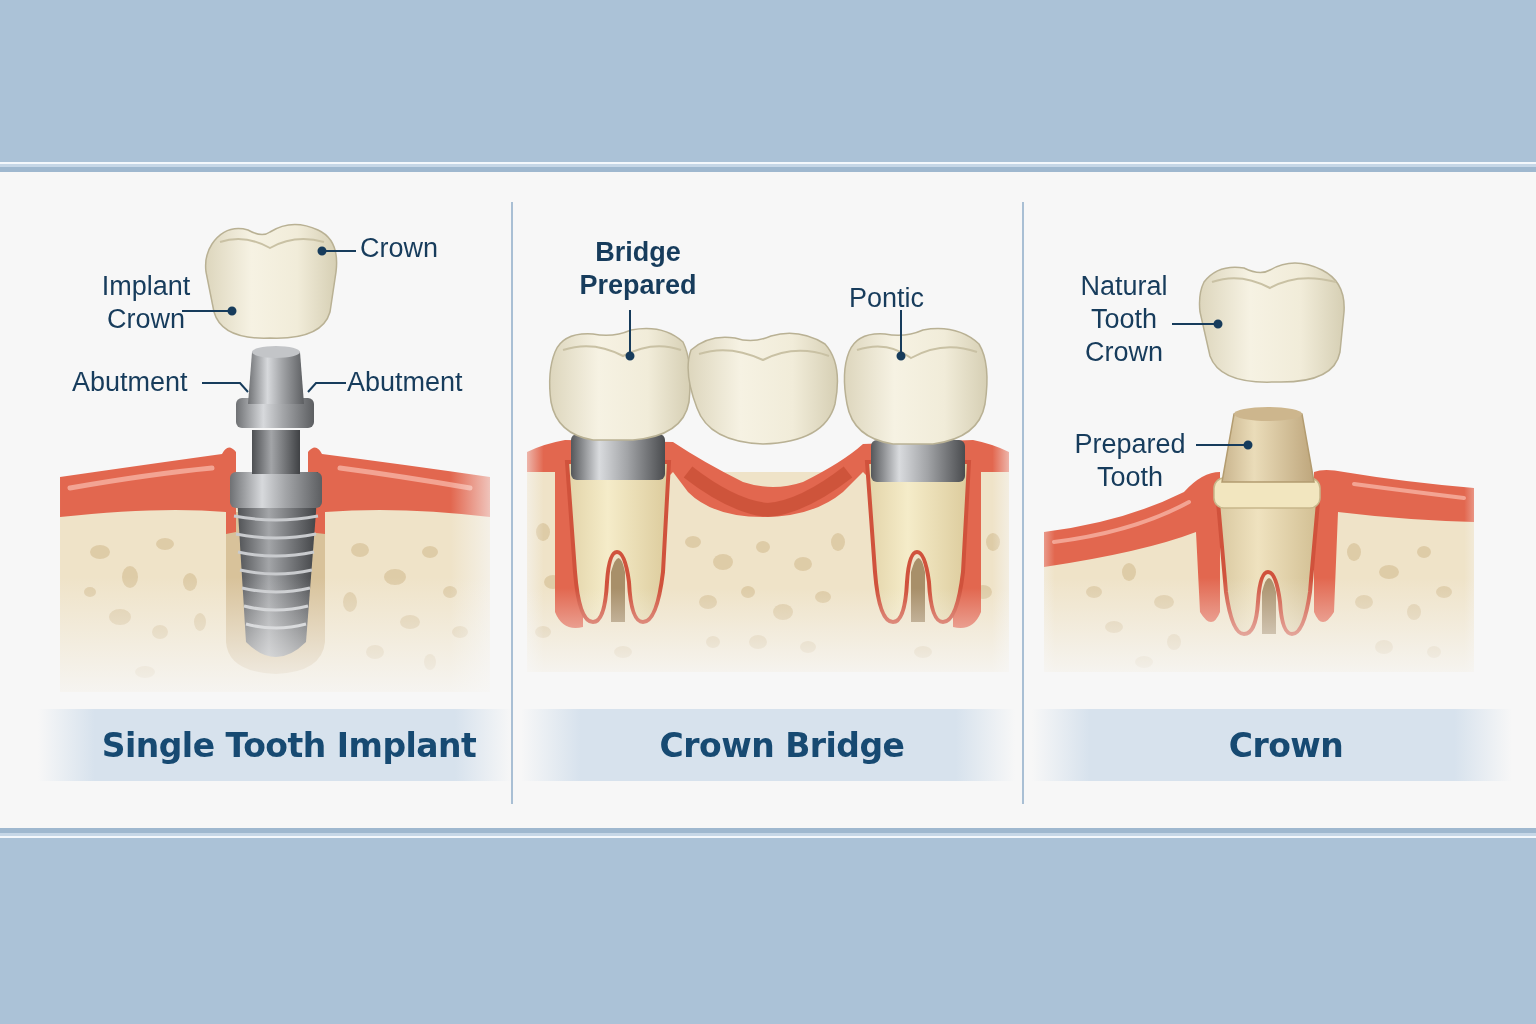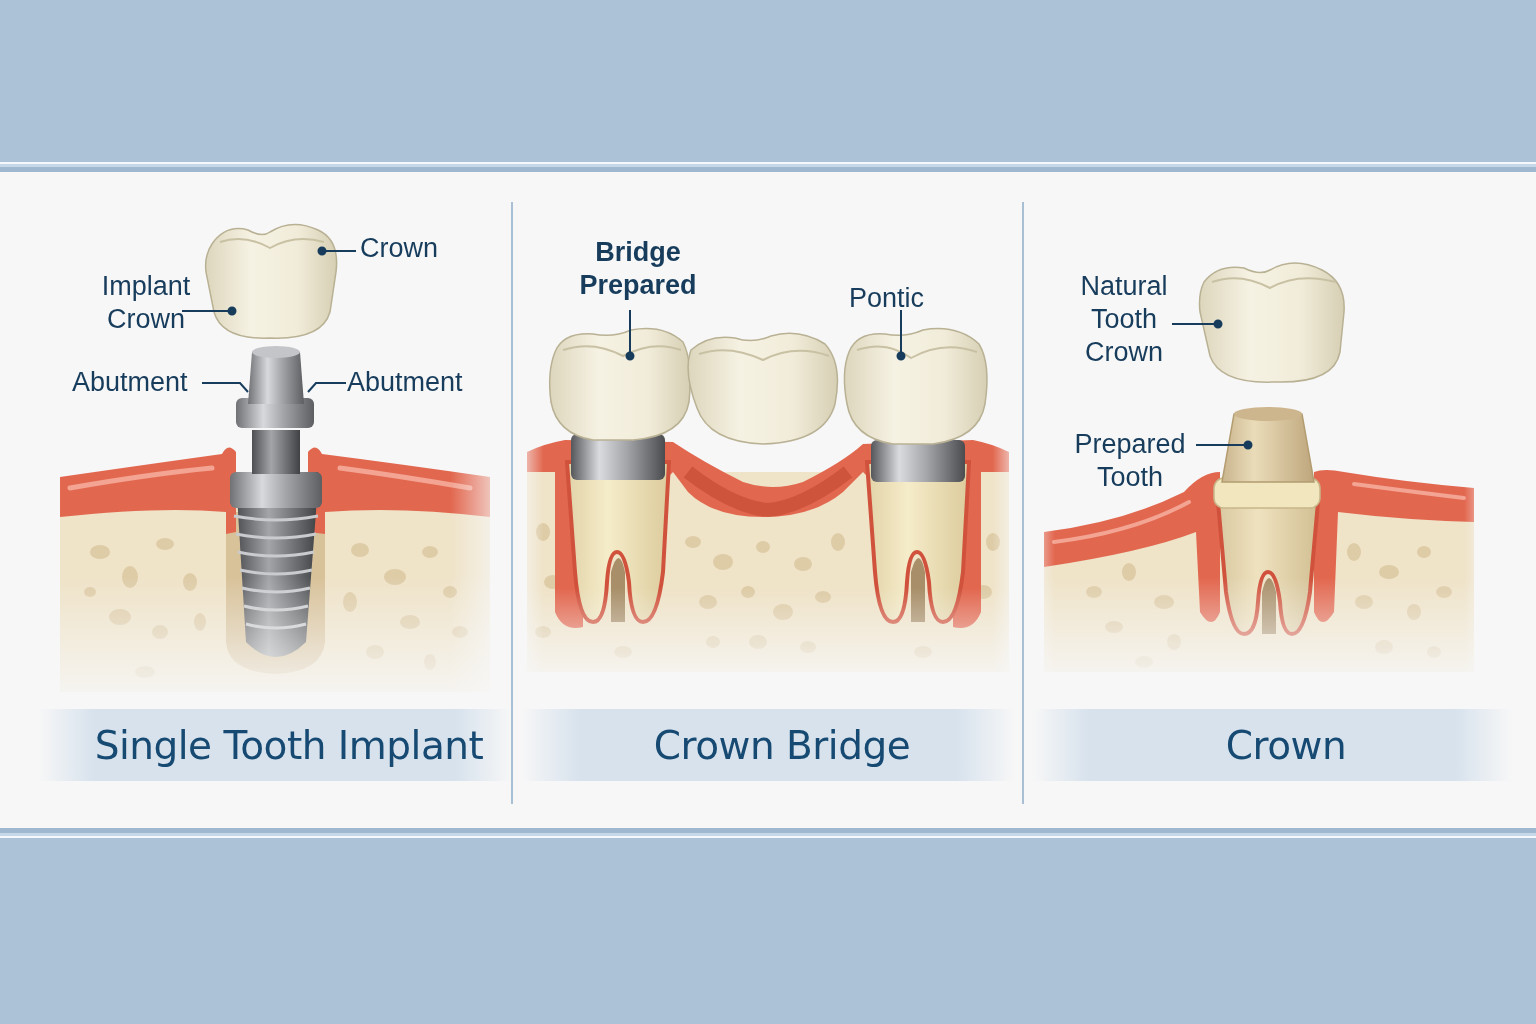--- a/index.html
+++ b/index.html
@@ -37,21 +37,21 @@
     position: absolute; color: #173c5c;
     font-size: 27px; line-height: 33px; text-align: center;
     white-space: nowrap;
   }
   .title-bar {
     position: absolute; top: 537px; height: 72px;
     background: linear-gradient(90deg, rgba(214,225,236,0) 0%, #d7e2ed 12%, #d7e2ed 88%, rgba(214,225,236,0) 100%);
     display: flex; align-items: center; justify-content: center;
   }
   .title-bar span {
-    color: #174a72; font-weight: normal; font-size: 39px;
+    color: #174a72; font-weight: bold; font-size: 33px;
     font-family: "DejaVu Sans", sans-serif; letter-spacing: -0.5px; margin-left: 28px;
   }
 </style>
 </head>
 <body>
 
 <div class="band-top"></div>
 <div class="rule top"></div>
 
 <div class="panel-area">

